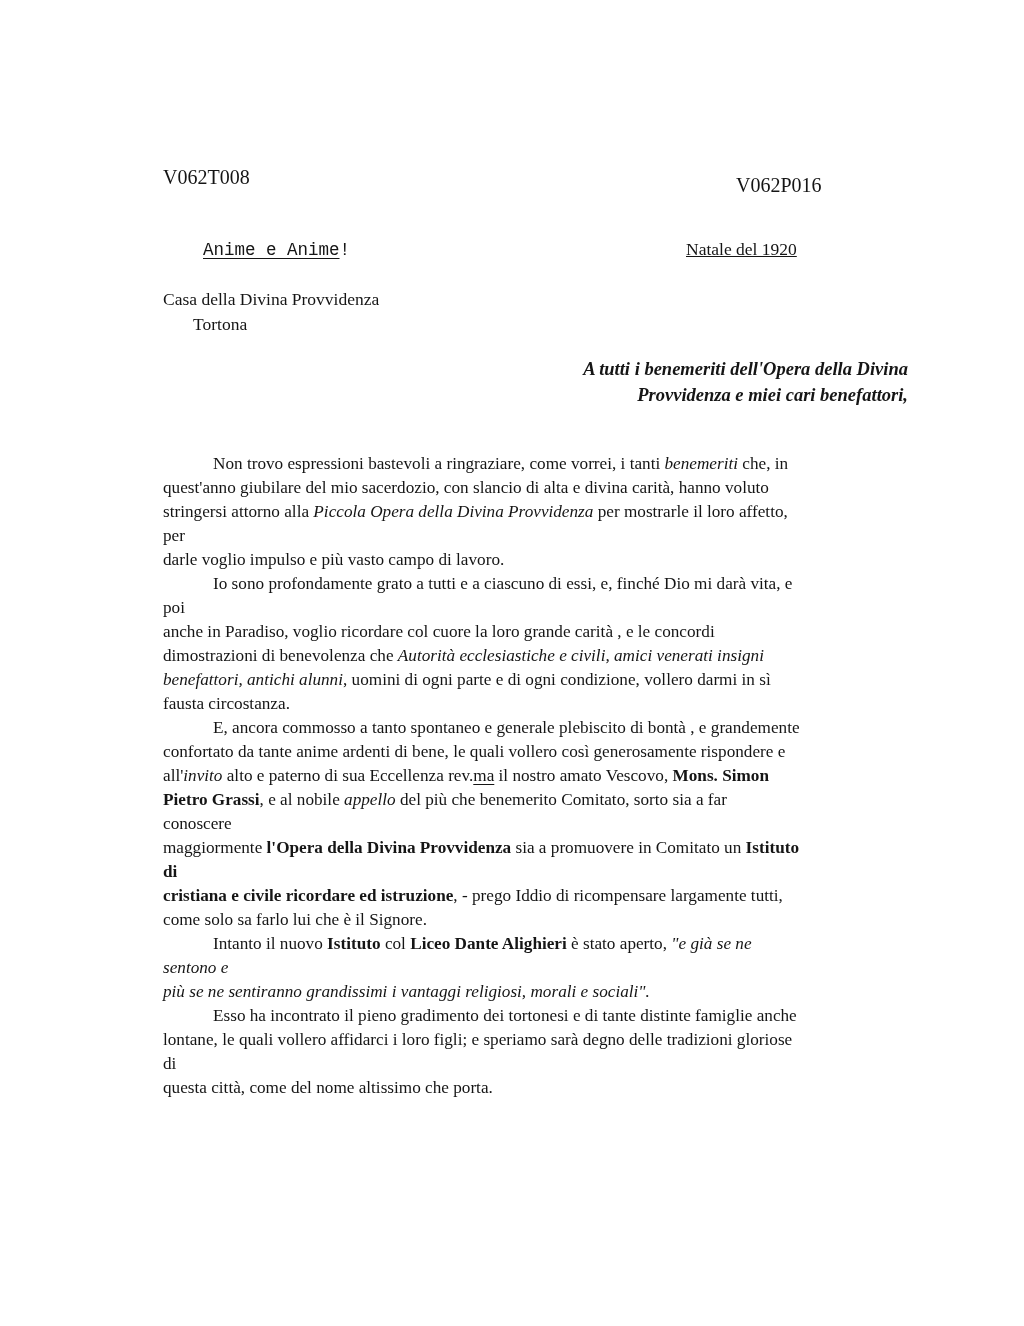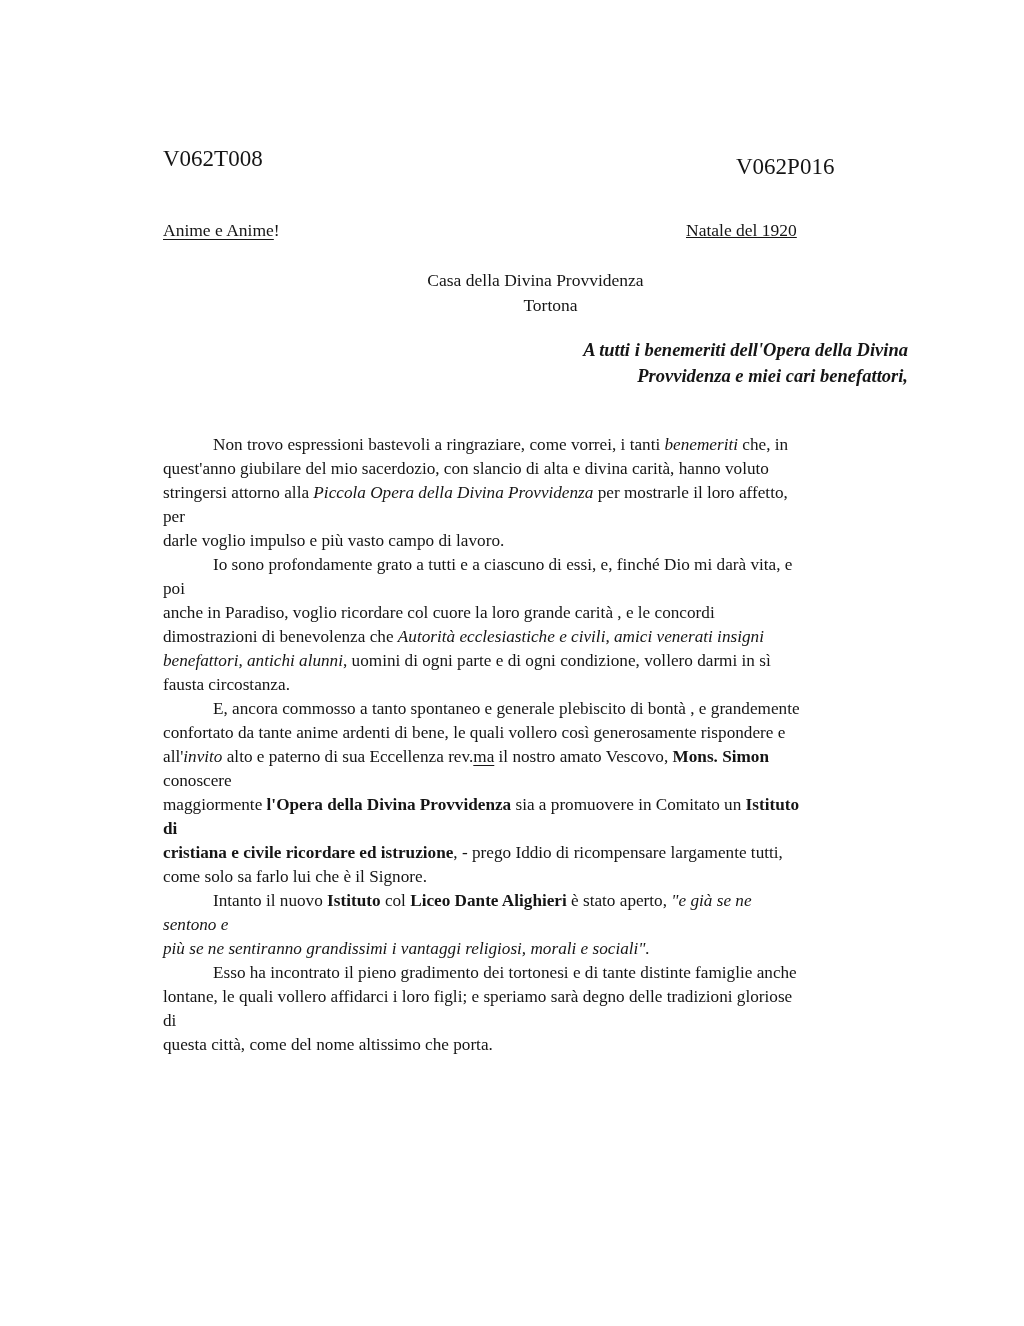--- a/index.html
+++ b/index.html
@@ -21,52 +21,54 @@
     height: 1326px;
     padding: 146px 0 0 163px;
   }
   .textcol {
     position: relative;
     width: 745px;
   }
   .row-codes {
     position: relative;
     height: 25px;
-    font-size: 23px;
+    font-size: 20px;
     line-height: 25px;
+    margin-top: 19px;
   }
   .code-right {
     position: absolute;
     left: 573px;
     top: 8px;
   }
   .row-salutation {
     position: relative;
     margin-top: 47px;
     height: 25px;
     font-size: 17.5px;
     line-height: 25px;
   }
   .salutation {
+    margin-left: 40px;
+    font-family: Liberation Mono, monospace;
   }
   .salutation-underlined {
     text-decoration: underline;
     text-underline-offset: 3px;
   }
   .date {
     position: absolute;
     left: 523px;
     top: 0;
     text-decoration: underline;
   }
   .sender {
     margin-top: 25px;
     font-size: 17.5px;
     line-height: 25px;
-    text-align: center;
   }
   .sender-line2 {
     margin-left: 30px;
   }
   .heading {
     margin-top: 19px;
     width: 745px;
     text-align: right;
     font-weight: bold;
     font-style: italic;
@@ -128,20 +130,21 @@
           <div class="line"><span class="">poi</span></div>
           <div class="line"><span class="">anche in Paradiso, voglio ricordare col cuore la loro grande carità , e le concordi</span></div>
           <div class="line"><span class="">dimostrazioni di benevolenza che </span><span class="seg-italic">Autorità ecclesiastiche e civili, amici venerati insigni</span></div>
           <div class="line"><span class="seg-italic">benefattori, antichi alunni</span><span class="">, uomini di ogni parte e di ogni condizione, vollero darmi in sì</span></div>
           <div class="line"><span class="">fausta circostanza.</span></div>
         </div>
         <div class="paragraph">
           <div class="line indent"><span class="">E, ancora commosso a tanto spontaneo e generale plebiscito di bontà , e grandemente</span></div>
           <div class="line"><span class="">confortato da tante anime ardenti di bene, le quali vollero così generosamente rispondere e</span></div>
           <div class="line"><span class="">all'</span><span class="seg-italic">invito</span><span class=""> alto e paterno di sua Eccellenza rev.</span><span class="seg-underline">ma</span><span class=""> il nostro amato Vescovo, </span><span class="seg-bold">Mons. Simon</span></div>
+          <div class="line"><span class="seg-bold">Pietro Grassi</span><span class="">, e al nobile </span><span class="seg-italic">appello</span><span class=""> del più che benemerito Comitato, sorto sia a far</span></div>
           <div class="line"><span class="">conoscere</span></div>
           <div class="line"><span class="">maggiormente </span><span class="seg-bold">l'Opera della Divina Provvidenza</span><span class=""> sia a promuovere in Comitato un </span><span class="seg-bold">Istituto</span></div>
           <div class="line"><span class="seg-bold">di</span></div>
           <div class="line"><span class="seg-bold">cristiana e civile ricordare ed istruzione</span><span class="">, - prego Iddio di ricompensare largamente tutti,</span></div>
           <div class="line"><span class="">come solo sa farlo lui che è il Signore.</span></div>
         </div>
         <div class="paragraph">
           <div class="line indent"><span class="">Intanto il nuovo </span><span class="seg-bold">Istituto</span><span class=""> col </span><span class="seg-bold">Liceo Dante Alighieri</span><span class=""> è stato aperto, </span><span class="seg-italic">"e già se ne</span></div>
           <div class="line"><span class="seg-italic">sentono e</span></div>
           <div class="line"><span class="seg-italic">più se ne sentiranno grandissimi i vantaggi religiosi, morali e sociali".</span></div>

